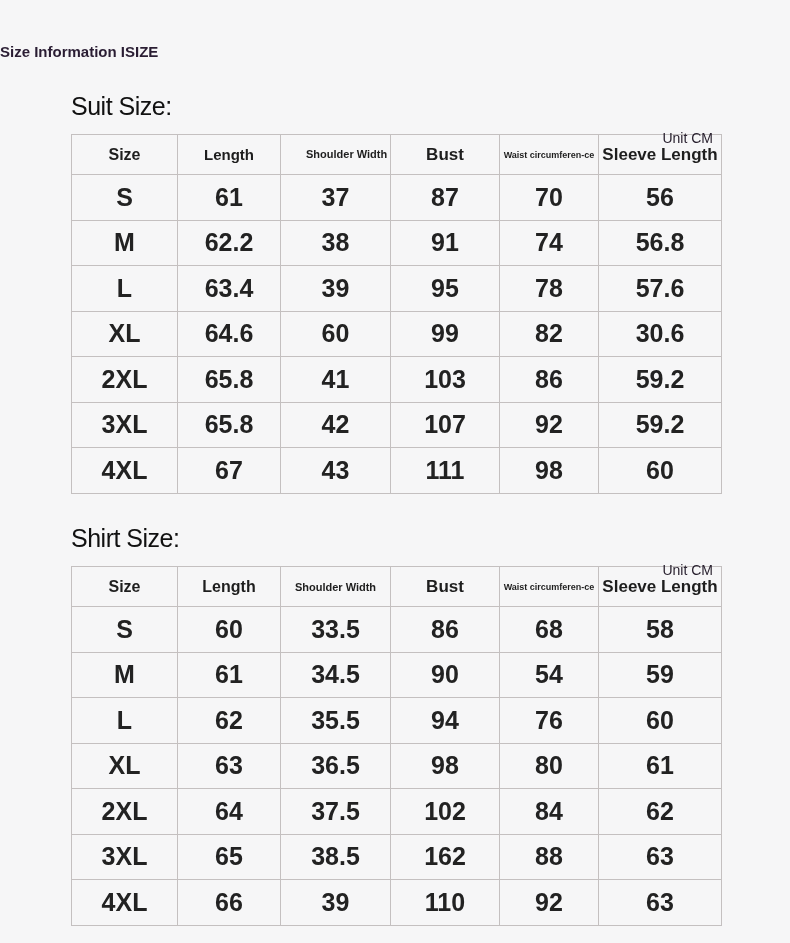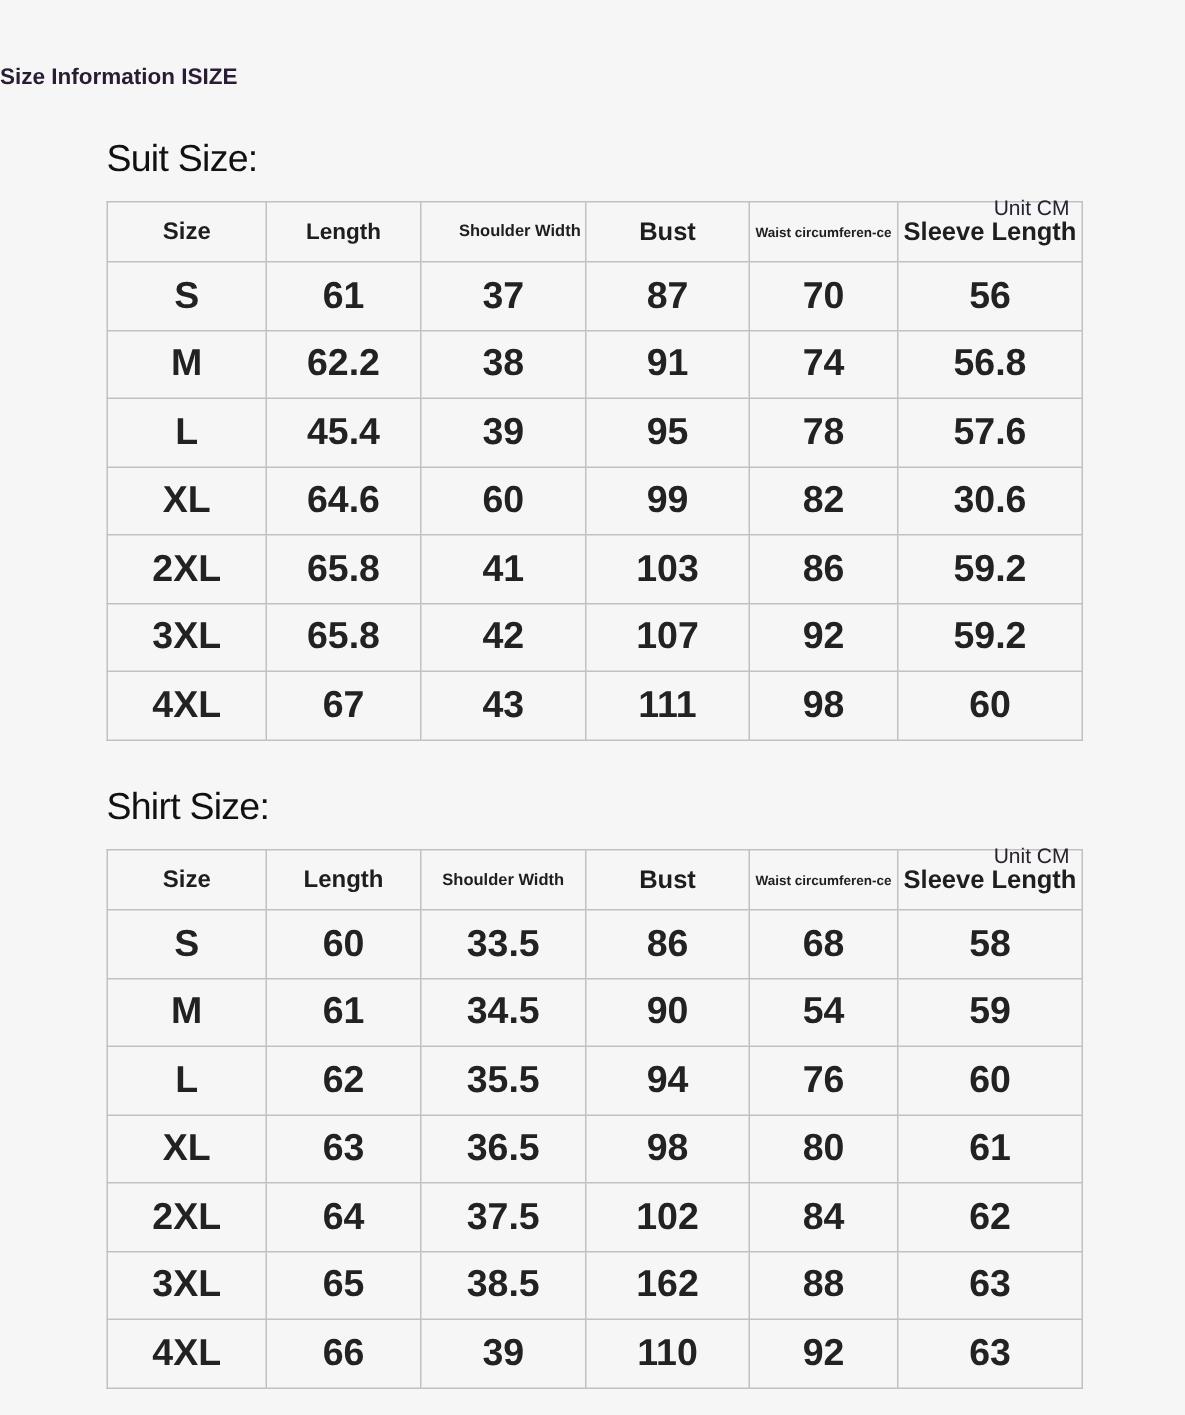--- a/index.html
+++ b/index.html
@@ -85,21 +85,21 @@
       <tr>
         <td>M</td>
         <td>62.2</td>
         <td>38</td>
         <td>91</td>
         <td>74</td>
         <td>56.8</td>
       </tr>
       <tr>
         <td>L</td>
-        <td>45.4</td>
+        <td>63.4</td>
         <td>39</td>
         <td>95</td>
         <td>78</td>
         <td>57.6</td>
       </tr>
       <tr>
         <td>XL</td>
         <td>64.6</td>
         <td>60</td>
         <td>99</td>

